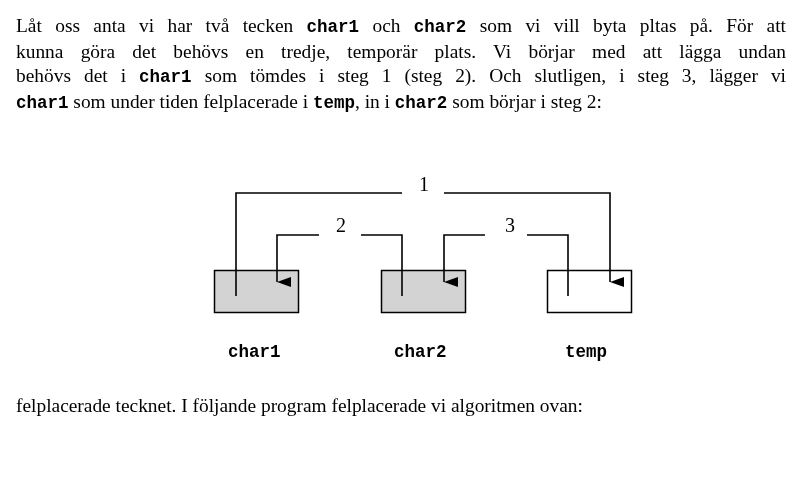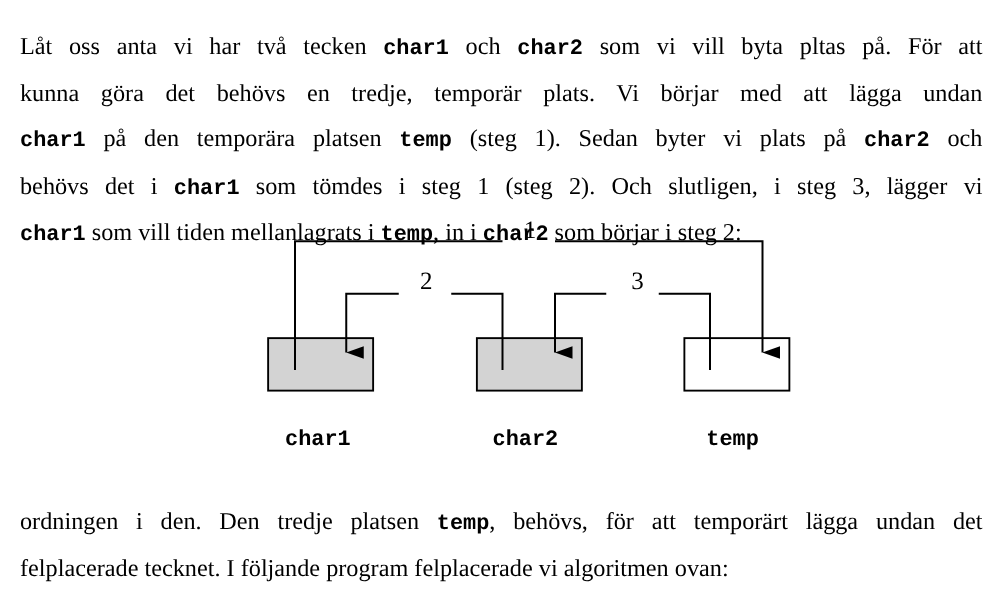--- a/index.html
+++ b/index.html
@@ -7,21 +7,21 @@
     .para {
       position: absolute;
       left: 16px;
       width: 770px;
       font-family: "Liberation Serif", "DejaVu Serif", serif;
       font-size: 19.4px;
       line-height: 24.6px;
       text-align: justify;
       margin: 0;
     }
-    .para .line { display: block; text-align: justify; text-align-last: justify; white-space: nowrap; margin-top: 12px; }
+    .para .line { display: block; text-align: justify; text-align-last: justify; white-space: nowrap; }
     .para .line.last { text-align-last: left; }
     .code {
       font-family: "Liberation Mono", "DejaVu Sans Mono", monospace;
       font-weight: bold;
       font-size: 17.5px;
     }
     #p1 { top: 14px; }
     #p2 { top: 394px; }
     #diagram { position: absolute; left: 0; top: 170px; width: 800px; height: 200px; }
     .lbl {
@@ -35,23 +35,22 @@
       font-family: "Liberation Serif", "DejaVu Serif", serif;
       font-size: 20px;
     }
   </style>
 </head>
 <body>
 
 <div id="p1" class="para">
   <span class="line"><span>Låt oss anta vi har två tecken </span><span class="code">char1</span><span> och </span><span class="code">char2</span><span> som vi vill byta pltas på. För att</span></span>
   <span class="line"><span>kunna göra det behövs en tredje, temporär plats. Vi börjar med att lägga undan</span></span>
-  <span class="line"><span class="code">char1</span><span> på den temporära platsen </span><span class="code">temp</span><span> (steg 1). Sedan byter vi plats på </span><span class="code">char2</span><span> och</span></span>
   <span class="line"><span>behövs det i </span><span class="code">char1</span><span> som tömdes i steg 1 (steg 2). Och slutligen, i steg 3,  lägger vi</span></span>
-  <span class="line last"><span class="code">char1</span><span> som vill tiden mellanlagrats i </span><span class="code">temp</span><span>, in i </span><span class="code">char2</span><span> som börjar i steg 2:</span></span>
+  <span class="line last"><span class="code">char1</span><span> som under tiden felplacerade i </span><span class="code">temp</span><span>, in i </span><span class="code">char2</span><span> som börjar i steg 2:</span></span>
 </div>
 
 <div id="diagram">
   <svg width="800" height="200" viewBox="0 0 800 200">
     <defs>
       <marker id="ah" markerWidth="10" markerHeight="14" refX="5" refY="14" orient="auto-start-reverse" markerUnits="userSpaceOnUse" viewBox="0 0 10 14">
         <path d="M0,0 L10,0 L5,14 Z" fill="#000"></path>
       </marker>
     </defs>
 
@@ -70,15 +69,14 @@
   </svg>
   <span class="step" style="left:419px; top:3px;">1</span>
   <span class="step" style="left:336px; top:44px;">2</span>
   <span class="step" style="left:505px; top:44px;">3</span>
   <span class="lbl" style="left:228px; top:172px;">char1</span>
   <span class="lbl" style="left:394px; top:172px;">char2</span>
   <span class="lbl" style="left:565px; top:172px;">temp</span>
 </div>
 
 <div id="p2" class="para">
-  <span class="line"><span>ordningen i den. Den tredje platsen </span><span class="code">temp</span><span>, behövs, för att temporärt lägga undan det</span></span>
   <span class="line last"><span>felplacerade tecknet. I följande program felplacerade vi algoritmen ovan:</span></span>
 </div>
 
 </body></html>

